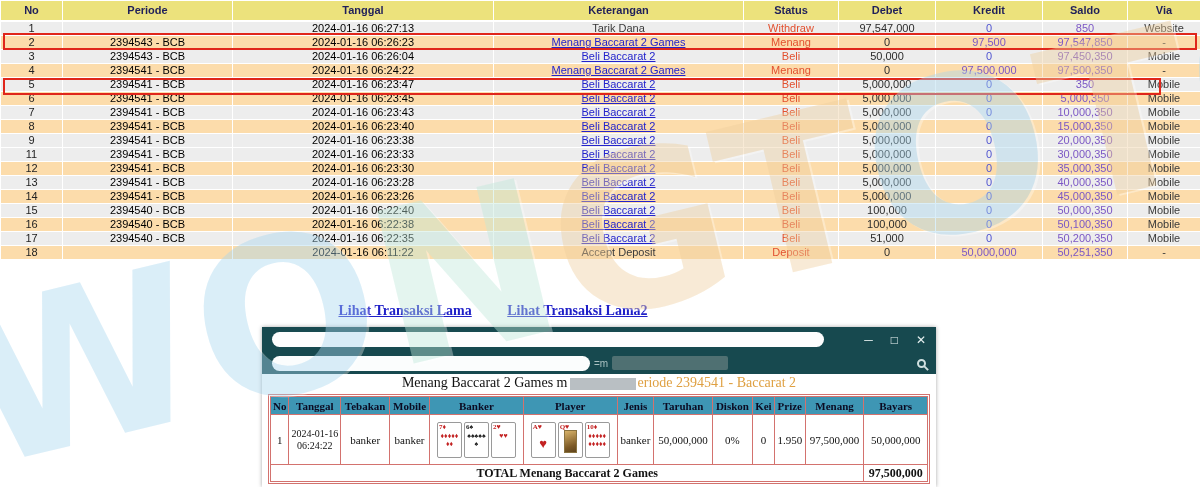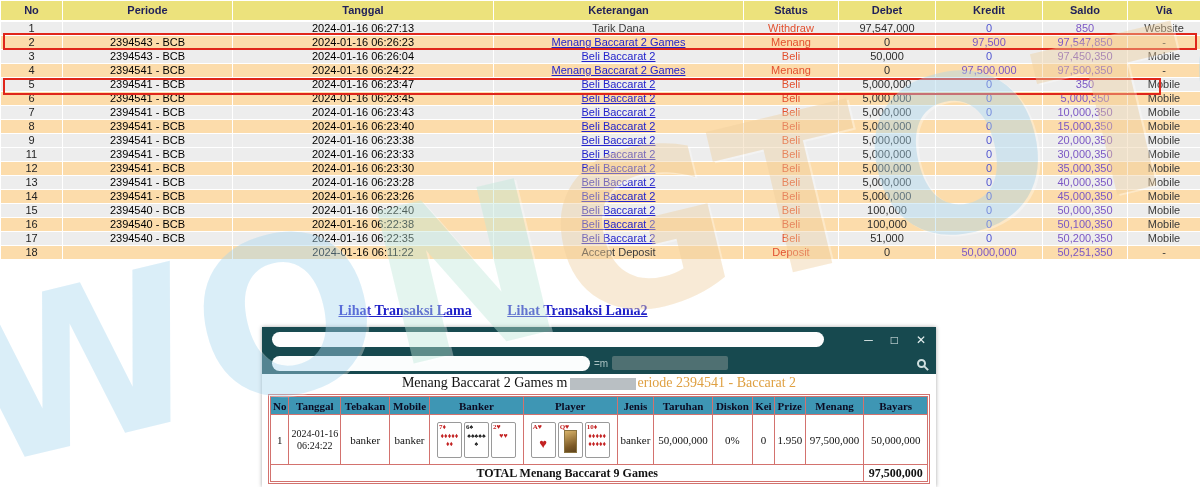--- a/index.html
+++ b/index.html
@@ -367,21 +367,21 @@
                 <td><span class="mini-card"><span class="mc-rank red">A♥</span><span class="mc-pips red big">♥</span></span><span class="mini-card"><span class="mc-rank red">Q♥</span><span class="mc-face"></span></span><span class="mini-card"><span class="mc-rank red">10♦</span><span class="mc-pips red">♦♦♦♦♦♦♦♦♦♦</span></span></td>
                 <td>banker</td>
                 <td>50,000,000</td>
                 <td>0%</td>
                 <td>0</td>
                 <td>1.950</td>
                 <td>97,500,000</td>
                 <td>50,000,000</td>
               </tr>
             <tr class="total">
-              <td colspan="12">TOTAL  Menang Baccarat 9 Games</td>
+              <td colspan="12">TOTAL  Menang Baccarat 2 Games</td>
               <td>97,500,000</td>
             </tr>
           </tbody>
         </table>
       </div>
     </div>
   </div>
 
   <div class="wm" id="watermark"><span>W</span><span>O</span><span>N</span><span>G</span><span>T</span><span>O</span><span>T</span><span>O</span></div>
 </div>

